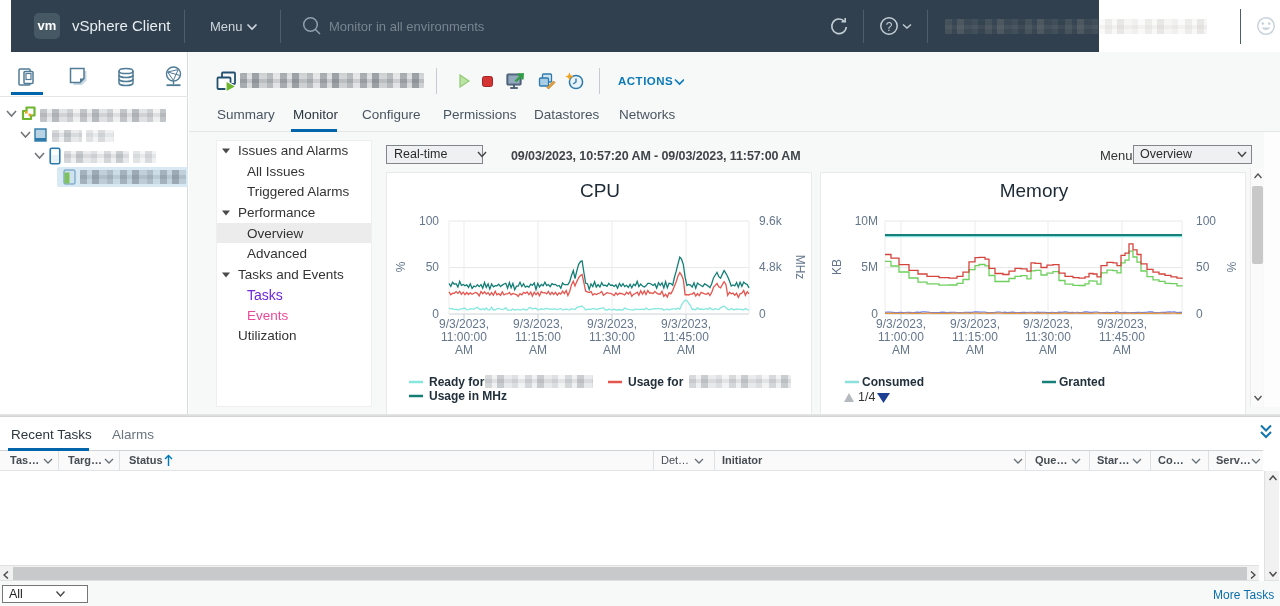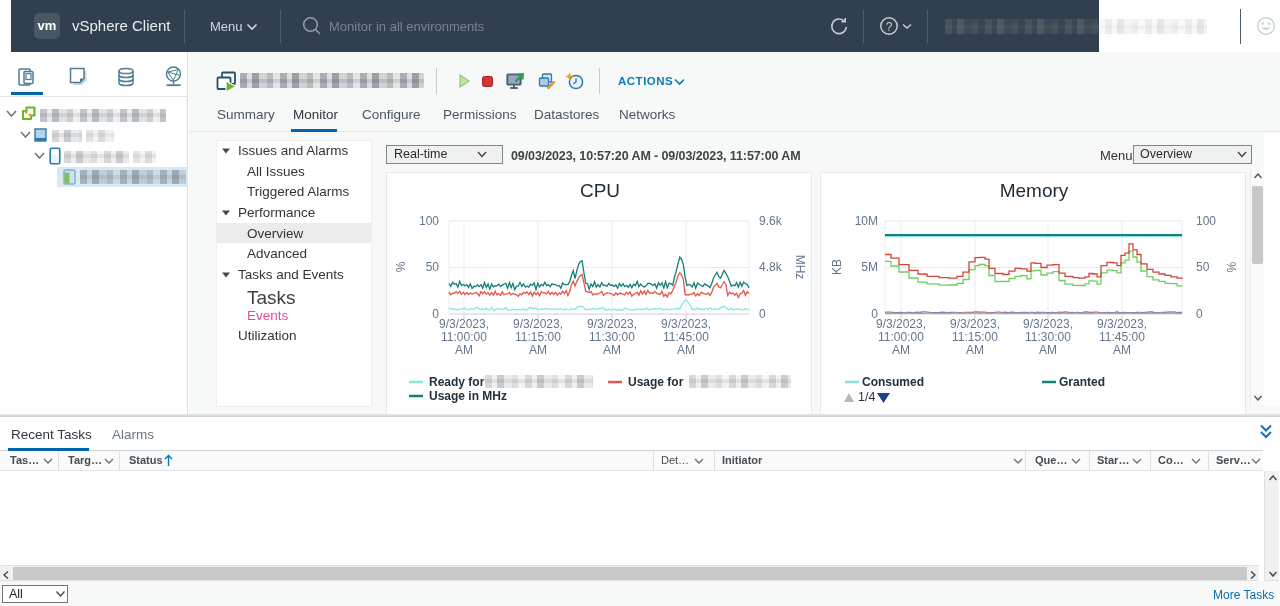--- a/index.html
+++ b/index.html
@@ -175,25 +175,25 @@
 <svg class="abs" style="left:222px;top:210px" width="8" height="6">
     <path d="M0 0.5 H8 L4 5.5 Z" fill="#4a4a4a"></path>
   </svg>
 <div class="abs" style="left:238px;top:205px;font-size:13.5px;color:#333">Performance</div>
 <div class="abs" style="left:247px;top:226px;font-size:13.5px;color:#333">Overview</div>
 <div class="abs" style="left:247px;top:246px;font-size:13.5px;color:#333">Advanced</div>
 <svg class="abs" style="left:222px;top:272px" width="8" height="6">
     <path d="M0 0.5 H8 L4 5.5 Z" fill="#4a4a4a"></path>
   </svg>
 <div class="abs" style="left:238px;top:267px;font-size:13.5px;color:#333">Tasks and Events</div>
-<div class="abs" style="left:247px;top:287px;font-size:19px;color:#404040">Tasks</div>
+<div class="abs" style="left:247px;top:287px;font-size:14px;color:#6d28d9">Tasks</div>
 <div class="abs" style="left:247px;top:308px;font-size:13.5px;color:#ec4899">Events</div>
 <div class="abs" style="left:238px;top:328px;font-size:13.5px;color:#333">Utilization</div>
 
-<div class="abs" style="left:386px;top:145px;width:117px;height:19px;background:#eef0f1;border:1px solid #81868b;font-size:12.5px;color:#2b2b2b;line-height:17px;padding-left:7px">Real-time</div>
+<div class="abs" style="left:386px;top:145px;width:97px;height:19px;background:#eef0f1;border:1px solid #81868b;font-size:12.5px;color:#2b2b2b;line-height:17px;padding-left:7px">Real-time</div>
 <svg class="abs" style="left:477px;top:151px" width="10" height="7">
     <path d="M1 1 L5 5.5 L9 1" stroke="#444" stroke-width="1.4" fill="none"></path>
   </svg>
 <div class="abs" style="left:511px;top:149px;font-size:12.5px;color:#3f4447;font-weight:bold;letter-spacing:-0.1px">09/03/2023, 10:57:20 AM - 09/03/2023, 11:57:00 AM</div>
 <div class="abs" style="left:1100px;top:148px;font-size:13px;color:#333">Menu:</div>
 <div class="abs" style="left:1133px;top:145px;width:119px;height:19px;background:#eef0f1;border:1px solid #81868b;font-size:12.5px;color:#2b2b2b;line-height:17px;padding-left:6px">Overview</div>
 <svg class="abs" style="left:1237px;top:151px" width="10" height="7">
     <path d="M1 1 L5 5.5 L9 1" stroke="#444" stroke-width="1.4" fill="none"></path>
   </svg>
 
@@ -379,17 +379,17 @@
   <svg class="abs" style="left:3px;top:5px" width="6" height="8">
       <path d="M5 0.5 L1 4 L5 7.5" stroke="#4b4b4b" stroke-width="1.5" fill="none"></path>
     </svg>
   <div class="abs" style="left:13px;top:1px;width:1234px;height:13px;background:#c8c9ca"></div>
   <svg class="abs" style="left:1250px;top:5px" width="6" height="8">
       <path d="M1 0.5 L5 4 L1 7.5" stroke="#4b4b4b" stroke-width="1.5" fill="none"></path>
     </svg>
 </div>
 
 <div class="abs" style="left:0;top:581px;width:1280px;height:25px;background:#f7f8f8"></div>
-<div class="abs" style="left:2px;top:585px;width:66px;height:18px;background:#fff;border:1px solid #767676;font-size:12.5px;color:#222;line-height:16px;padding-left:6px">All</div>
+<div class="abs" style="left:2px;top:585px;width:86px;height:18px;background:#fff;border:1px solid #767676;font-size:12.5px;color:#222;line-height:16px;padding-left:6px">All</div>
 <svg class="abs" style="left:56px;top:591px" width="9" height="6">
     <path d="M0.5 0.5 L4.5 5 L8.5 0.5" stroke="#444" stroke-width="1.3" fill="none"></path>
   </svg>
 <div class="abs" style="left:1213px;top:588px;font-size:12px;color:#0b6fab">More Tasks</div>
 
 </body></html>

